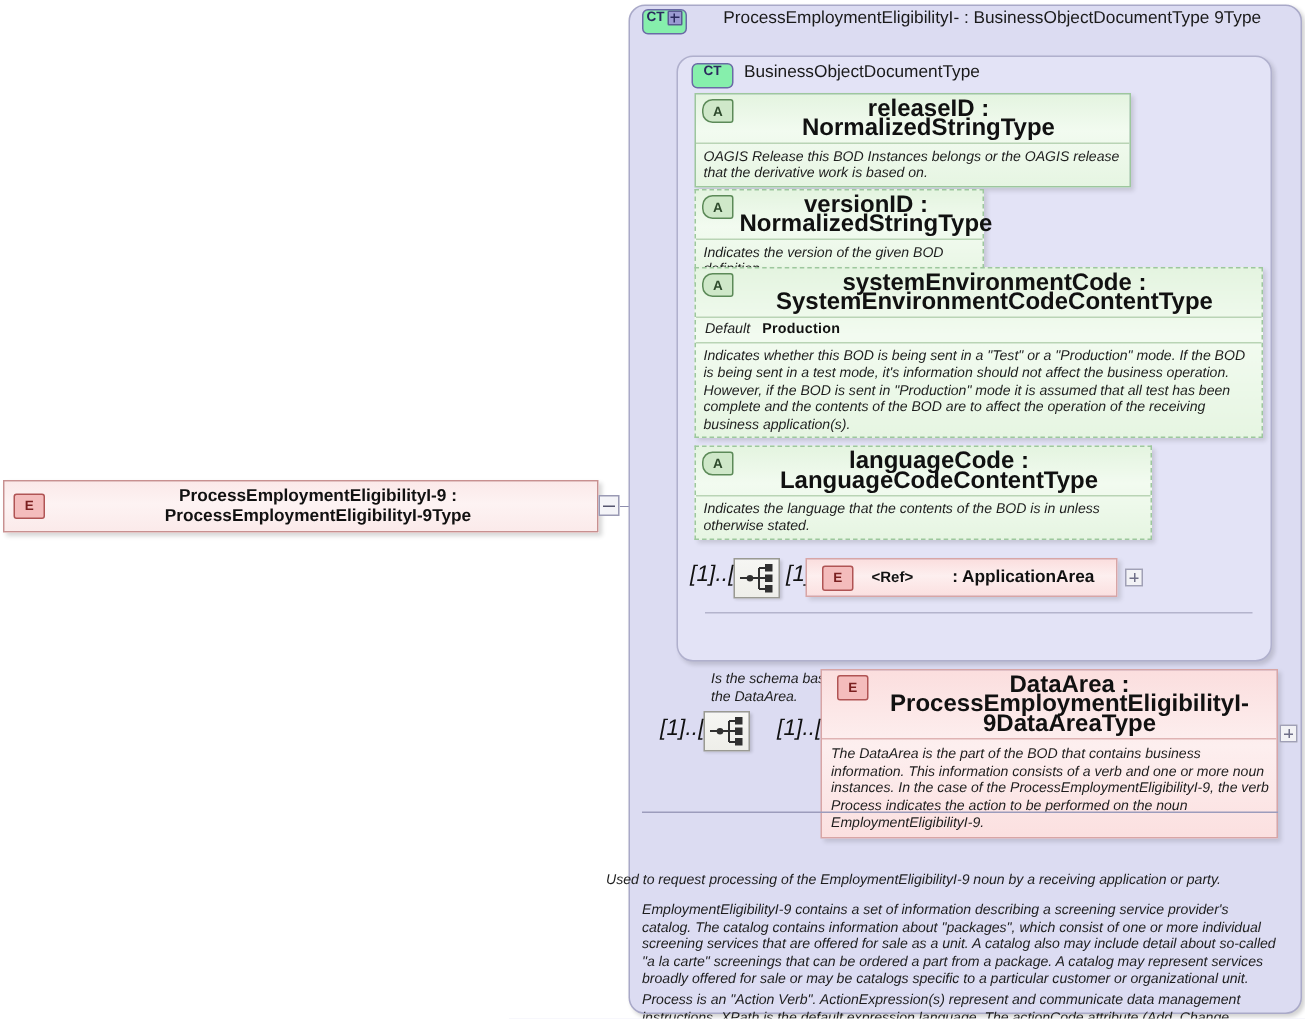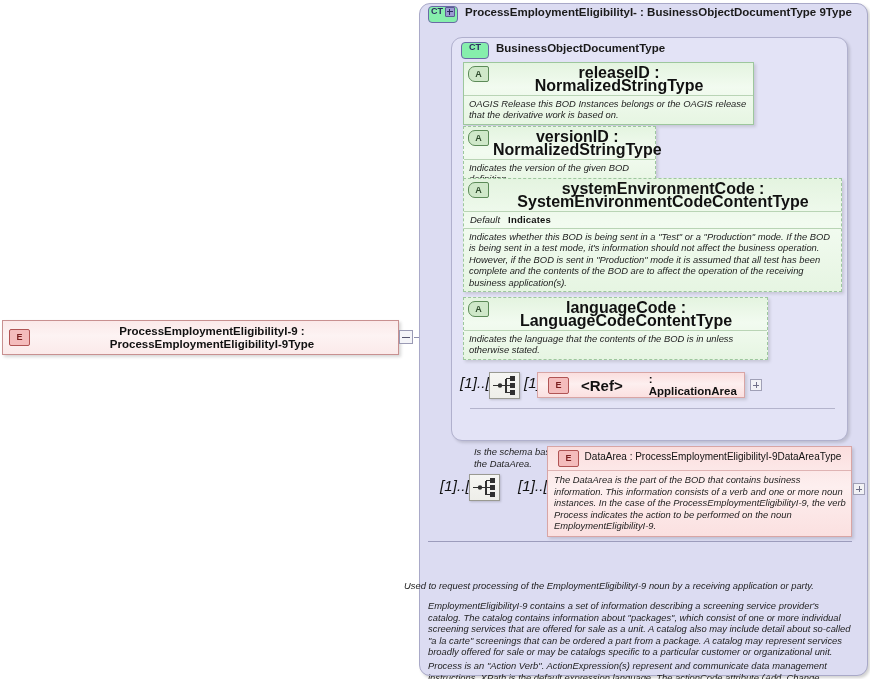--- a/index.html
+++ b/index.html
@@ -57,22 +57,22 @@
     position: relative;
   }
   .icon-ct .plusmark::before,
   .icon-ct .plusmark::after {
     content: ""; position: absolute; background: #2a2a5e;
   }
   .icon-ct .plusmark::before { left: 1px; right: 1px; top: 2.5px; height: 1px; }
   .icon-ct .plusmark::after  { top: 1px; bottom: 1px; left: 2.5px; width: 1px; }
 
   .ct-title {
-    font-size: 11.5px; font-weight: bold; color: #1a1a1a;
-    margin-left: 7px; line-height: 13px;
+    font-size: 11.5px; font-weight: normal; color: #1a1a1a;
+    margin-left: 7px; line-height: 13px; text-align: center;
   }
 
   #ct-outer-head { left: 428px; top: 6px; width: 430px; }
   #ct-outer-head .ct-title { width: 395px; }
   #ct-inner-head { left: 461px; top: 42px; width: 380px; }
 
   
   #root-elem {
     left: 2px; top: 320px; width: 397px; height: 35px;
     background: linear-gradient(to bottom, #fbe9e9 0%, #fdf3f3 45%, #fbeaea 100%);
@@ -152,32 +152,32 @@
 
   
   .elem-box {
     background: linear-gradient(to bottom, #fbdede 0%, #fdefef 45%, #fbe0e0 100%);
     border: 1px solid #d8a5a5;
     box-shadow: 2px 2px 3px rgba(0,0,0,0.13);
   }
   .elem-head { display: flex; align-items: flex-start; padding: 3px 4px; }
   .elem-title {
     flex: 1 1 auto; text-align: center;
-    font-size: 10px; font-weight: normal; color: #111;
+    font-size: 16px; font-weight: bold; color: #111;
     line-height: 13px; padding: 0 4px;
   }
   .elem-doc {
     border-top: 1px solid #dfb3b3;
     padding: 3px 5px 4px 6px;
     font-size: 9.4px; font-style: italic; line-height: 11.6px; color: #1d1d1d;
   }
   #ref-apparea { left: 537px; top: 372px; width: 208px; height: 26px; }
   #ref-apparea .elem-head { align-items: center; height: 100%; padding: 0 4px; }
   #ref-apparea .reflabel {
-    font-size: 15px; font-weight: bold; margin-left: 12px; color: #111;
+    font-size: 10px; font-weight: bold; margin-left: 12px; color: #111;
   }
   #ref-apparea .reftype {
     font-size: 11.5px; font-weight: bold; margin-left: 26px; color: #111;
   }
   #elem-dataarea { left: 547px; top: 446px; width: 305px; }
 
   
   .plusbox {
     width: 12px; height: 12px;
     background: #f2f2f5; border: 1px solid #a0a0b6;
@@ -301,21 +301,21 @@
   </div>
   <div class="attr-doc">Indicates the version of the given BOD definition.</div>
 </div>
 
 <div class="abs attr-box opt" id="attr-sysenv">
   <div class="attr-head">
     <span class="icon-a">A</span>
     <span class="attr-name">systemEnvironmentCode : SystemEnvironmentCodeContentType</span>
   </div>
   <div class="attr-default">
-    <span class="dl">Default</span><span class="dv">Indicates</span>
+    <span class="dl">Default</span><span class="dv">Production</span>
   </div>
   <div class="attr-doc">Indicates whether this BOD is being sent in a "Test" or a "Production" mode. If the BOD is being sent in a test mode, it's information should not affect the business operation. However, if the BOD is sent in "Production" mode it is assumed that all test has been complete and the contents of the BOD are to affect the operation of the receiving business application(s).</div>
 </div>
 
 <div class="abs attr-box opt" id="attr-langcode">
   <div class="attr-head">
     <span class="icon-a">A</span>
     <span class="attr-name">languageCode : LanguageCodeContentType</span>
   </div>
   <div class="attr-doc">Indicates the language that the contents of the BOD is in unless otherwise stated.</div>

